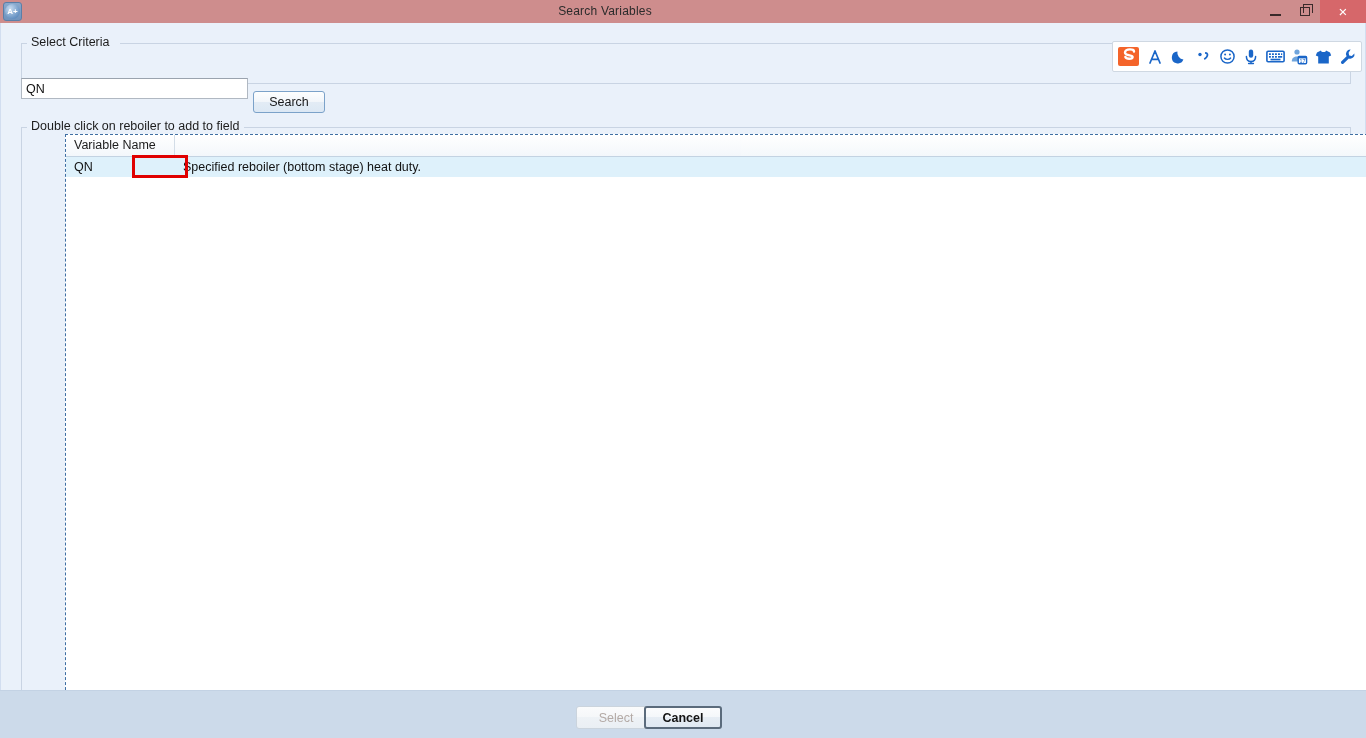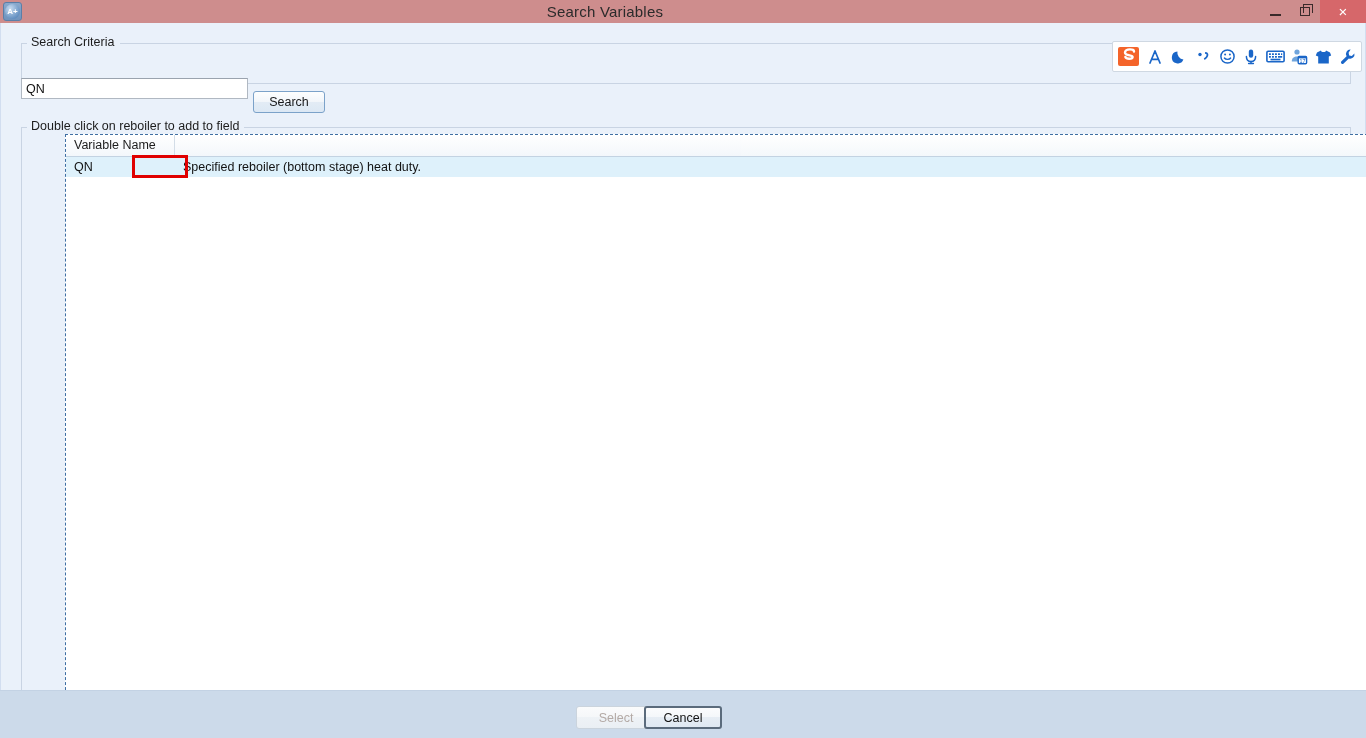--- a/index.html
+++ b/index.html
@@ -45,21 +45,21 @@
     color: #ffffff;
     font-size: 8px;
     font-weight: bold;
     line-height: 15px;
     text-align: center;
     font-family: "Liberation Sans", sans-serif;
   }
   .title-text {
     width: 1210px;
     text-align: center;
-    font-size: 15px;
+    font-size: 12px;
     color: #2b2b2b;
     line-height: 23px;
     letter-spacing: 0.2px;
     user-select: none;
   }
   .win-controls {
     position: absolute;
     right: 0; top: 0;
     height: 23px;
     display: flex;
@@ -285,20 +285,21 @@
     border: 1px solid #9fb0c2;
     color: #141414;
   }
   .btn.disabled {
     color: #b4aaa6;
     border-color: #cbd4dd;
     background: linear-gradient(#fafbfc 0%, #f5f7f9 47%, #eef2f6 50%, #eaeff4 100%);
   }
   .btn.default {
     border: 2px solid #5b6b7c;
+    font-weight: bold;
   }
   .btn-select { left: 576px; width: 80px; }
   .btn-cancel { left: 644px; width: 78px; }
   .btn-help   { left: 727px; width: 76px; margin-top: 41px; }
 
   
   .ime-toolbar {
     position: absolute;
     right: 4px; top: 41px;
     height: 29px;
@@ -337,21 +338,21 @@
     </div>
     <div class="win-btn close">
       <span class="glyph-close">×</span>
     </div>
   </div>
 </div>
 
 <div class="dialog-body">
 
   <fieldset class="group-search">
-    <div class="group-label">Search Criteria</div>
+    <div class="group-label">Select Criteria</div>
   </fieldset>
 
   <input class="search-input" type="text" value="QN" style="">
 
   <button class="search-btn">Search</button>
 
   <fieldset class="group-list">
     <div class="group-label">Double click on reboiler to add to field</div>
   </fieldset>
 

